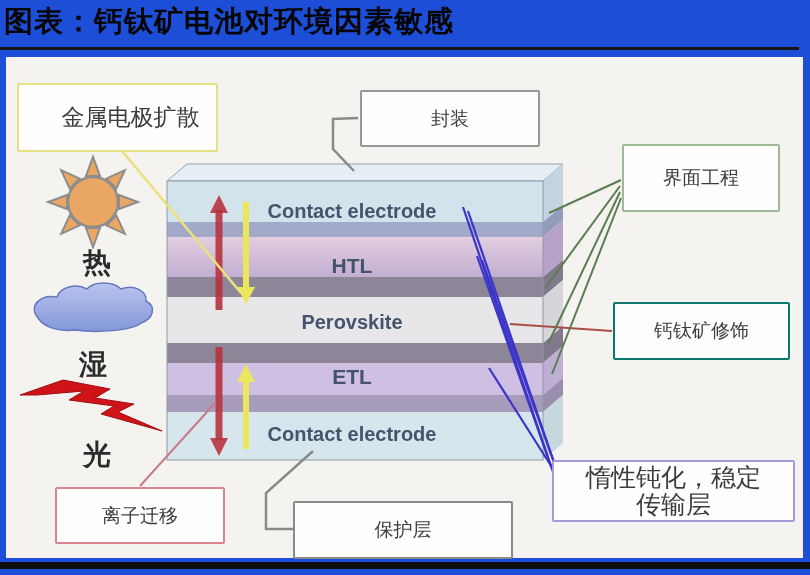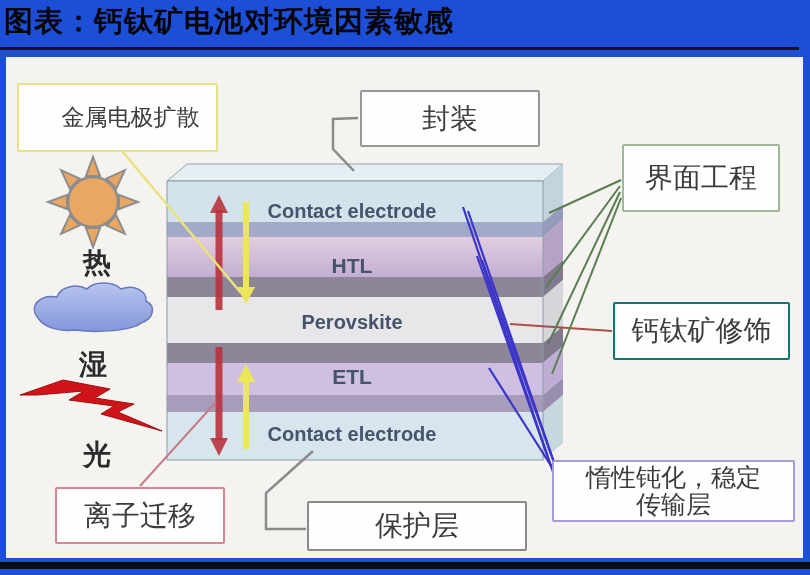--- a/index.html
+++ b/index.html
@@ -21,30 +21,30 @@
     position:absolute;left:6px;top:57px;width:797px;height:501px;
     background:#f4f3f0;
   }
   .bottom-bar{
     position:absolute;left:0;top:562px;width:810px;height:7px;background:#0d0d0d;
   }
   svg.overlay{position:absolute;left:0;top:0;}
   .box{
     position:absolute;background:#fefefe;box-sizing:border-box;
     display:flex;align-items:center;justify-content:center;text-align:center;
-    font-size:28px;color:#3c3c3c;border-radius:2px;
+    font-size:19px;color:#3c3c3c;border-radius:2px;
   }
   #box-metal{left:17px;top:83px;width:201px;height:69px;border:2px solid #e6e184;font-size:23px;padding-left:26px;}
   #box-encap{left:360px;top:90px;width:180px;height:57px;border:2px solid #979797;}
   #box-interface{left:622px;top:144px;width:158px;height:68px;border:2px solid #9cb894;}
   #box-perovmod{left:613px;top:302px;width:177px;height:58px;border:2px solid #0f766e;}
   #box-passivation{left:552px;top:460px;width:243px;height:62px;border:2px solid #a89ad8;
     flex-direction:column;line-height:1.08;font-size:25px;}
   #box-ion{left:55px;top:487px;width:170px;height:57px;border:2px solid #d8858f;}
-  #box-protection{left:307px;top:501px;width:220px;height:50px;border:2px solid #8a8a8a;}
+  #box-protection{left:293px;top:501px;width:220px;height:58px;border:2px solid #8a8a8a;}
   .layer-label{font-weight:700;fill:#46536d;}
   .env-label{fill:#2b2b2b;font-weight:600;}
 </style>
 </head>
 <body>
 
 <div class="page">
 
   <div class="page-title">图表：钙钛矿电池对环境因素敏感</div>
   <div class="title-underline"></div>

